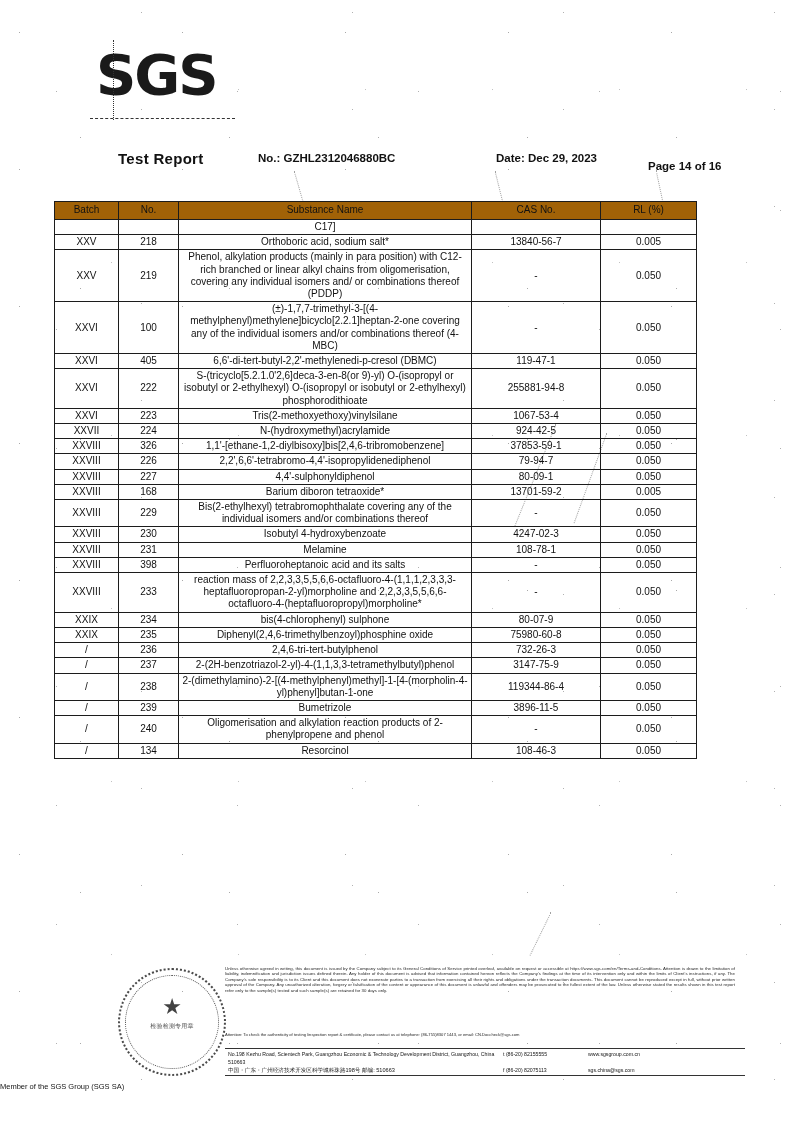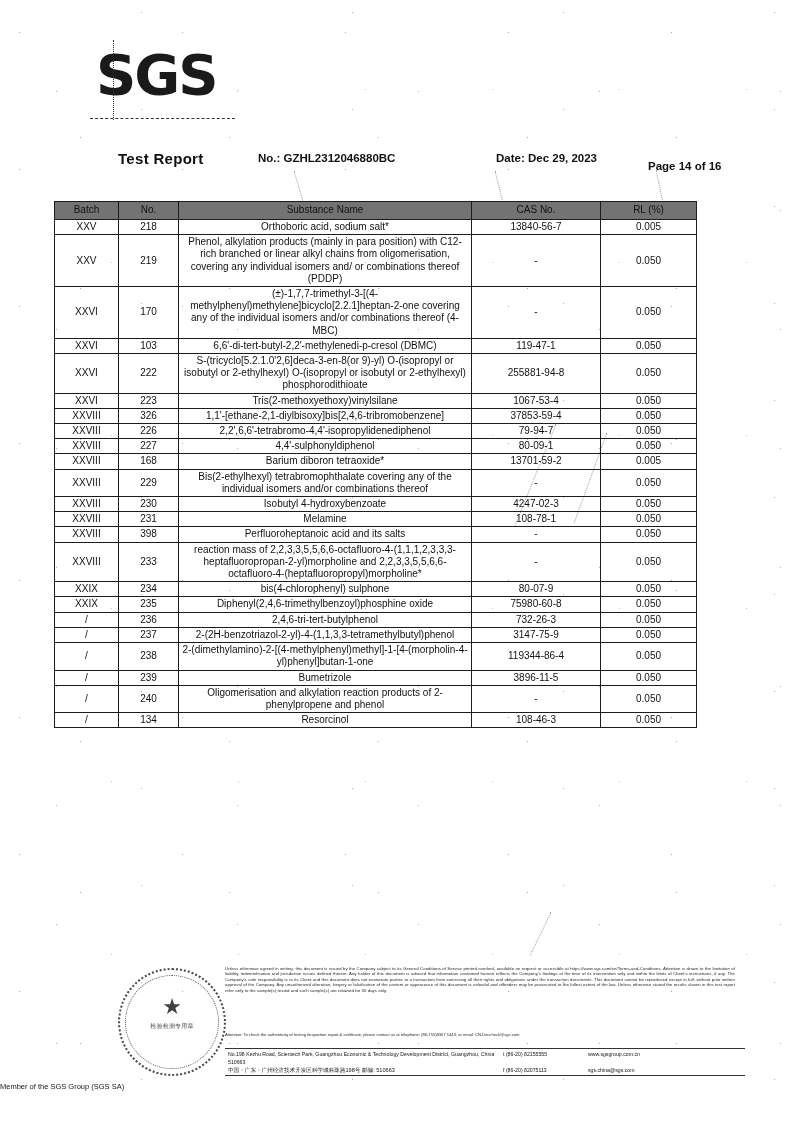--- a/index.html
+++ b/index.html
@@ -131,21 +131,21 @@
   table.report td {
     border: 1px solid #1c1c1c;
     font-size: 10px;
     line-height: 12.2px;
     text-align: center;
     vertical-align: middle;
     padding: 1px 2px;
     word-wrap: break-word;
   }
   table.report th {
-    background: #737373;
+    background: #a16207;
     font-weight: normal;
     font-size: 10px;
     height: 15px;
     padding: 1px 2px;
   }
   col.c-batch { width: 64px; }
   col.c-no    { width: 60px; }
   col.c-name  { width: 293px; }
   col.c-cas   { width: 129px; }
   col.c-rl    { width: 96px; }
@@ -279,67 +279,81 @@
     <thead>
       <tr>
         <th>Batch</th>
         <th>No.</th>
         <th>Substance Name</th>
         <th>CAS No.</th>
         <th>RL (%)</th>
       </tr>
     </thead>
     <tbody>
+      <tr>
+        <td></td>
+        <td></td>
+        <td class="name">C17]</td>
+        <td></td>
+        <td></td>
+      </tr>
     <tr>
           <td>XXV</td>
           <td>218</td>
           <td class="name">Orthoboric acid, sodium salt*</td>
           <td>13840-56-7</td>
           <td>0.005</td>
         </tr>
         <tr>
           <td>XXV</td>
           <td>219</td>
           <td class="name">Phenol, alkylation products (mainly in para position) with C12-rich branched or linear alkyl chains from oligomerisation, covering any individual isomers and/ or combinations thereof (PDDP)</td>
           <td>-</td>
           <td>0.050</td>
         </tr>
         <tr>
           <td>XXVI</td>
-          <td>170</td>
+          <td>100</td>
           <td class="name">(±)-1,7,7-trimethyl-3-[(4-methylphenyl)methylene]bicyclo[2.2.1]heptan-2-one covering any of the individual isomers and/or combinations thereof (4-MBC)</td>
           <td>-</td>
           <td>0.050</td>
         </tr>
         <tr>
           <td>XXVI</td>
-          <td>103</td>
+          <td>405</td>
           <td class="name">6,6'-di-tert-butyl-2,2'-methylenedi-p-cresol (DBMC)</td>
           <td>119-47-1</td>
           <td>0.050</td>
         </tr>
         <tr>
           <td>XXVI</td>
           <td>222</td>
           <td class="name">S-(tricyclo[5.2.1.0'2,6]deca-3-en-8(or 9)-yl) O-(isopropyl or isobutyl or 2-ethylhexyl) O-(isopropyl or isobutyl or 2-ethylhexyl) phosphorodithioate</td>
           <td>255881-94-8</td>
           <td>0.050</td>
         </tr>
         <tr>
           <td>XXVI</td>
           <td>223</td>
           <td class="name">Tris(2-methoxyethoxy)vinylsilane</td>
           <td>1067-53-4</td>
           <td>0.050</td>
         </tr>
         <tr>
+          <td>XXVII</td>
+          <td>224</td>
+          <td class="name">N-(hydroxymethyl)acrylamide</td>
+          <td>924-42-5</td>
+          <td>0.050</td>
+        </tr>
+        <tr>
           <td>XXVIII</td>
           <td>326</td>
-          <td class="name">1,1'-[ethane-2,1-diylbisoxy]bis[2,4,6-tribromobenzene]</td>
-          <td>37853-59-4</td>
+          <td class="name">1,1'-[ethane-1,2-diylbisoxy]bis[2,4,6-tribromobenzene]</td>
+          <td>37853-59-1</td>
           <td>0.050</td>
         </tr>
         <tr>
           <td>XXVIII</td>
           <td>226</td>
           <td class="name">2,2',6,6'-tetrabromo-4,4'-isopropylidenediphenol</td>
           <td>79-94-7</td>
           <td>0.050</td>
         </tr>
         <tr>

